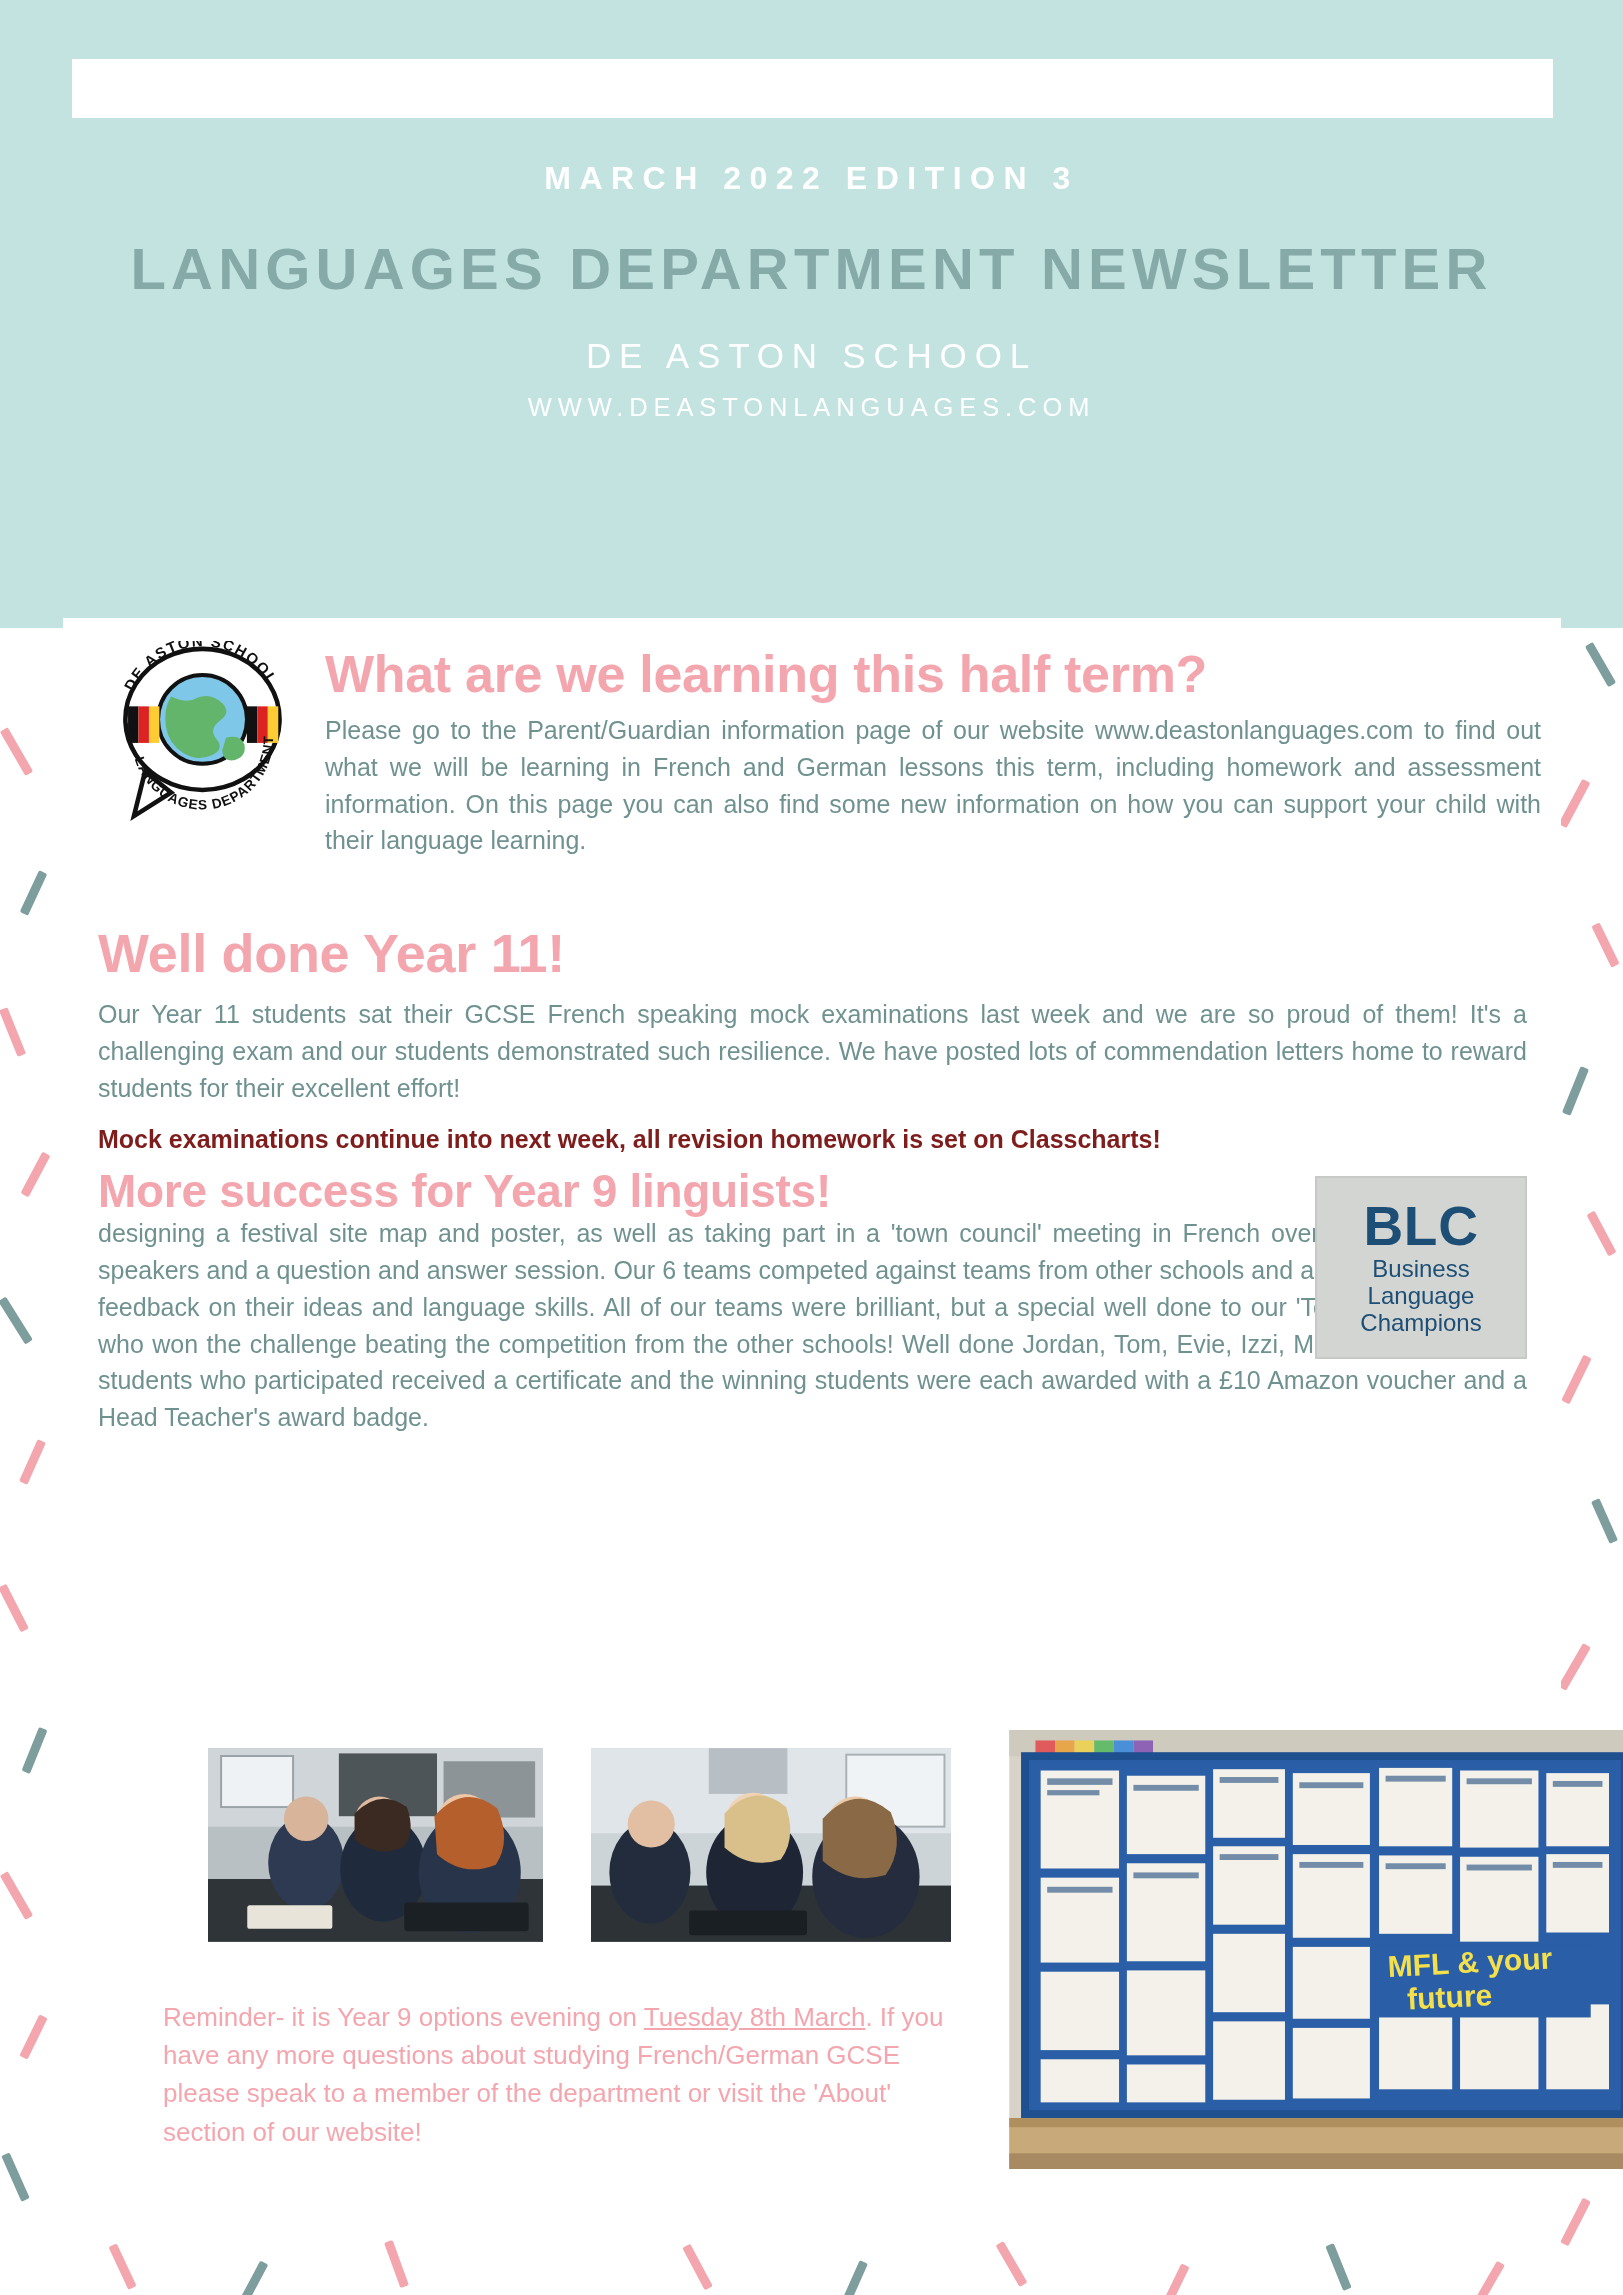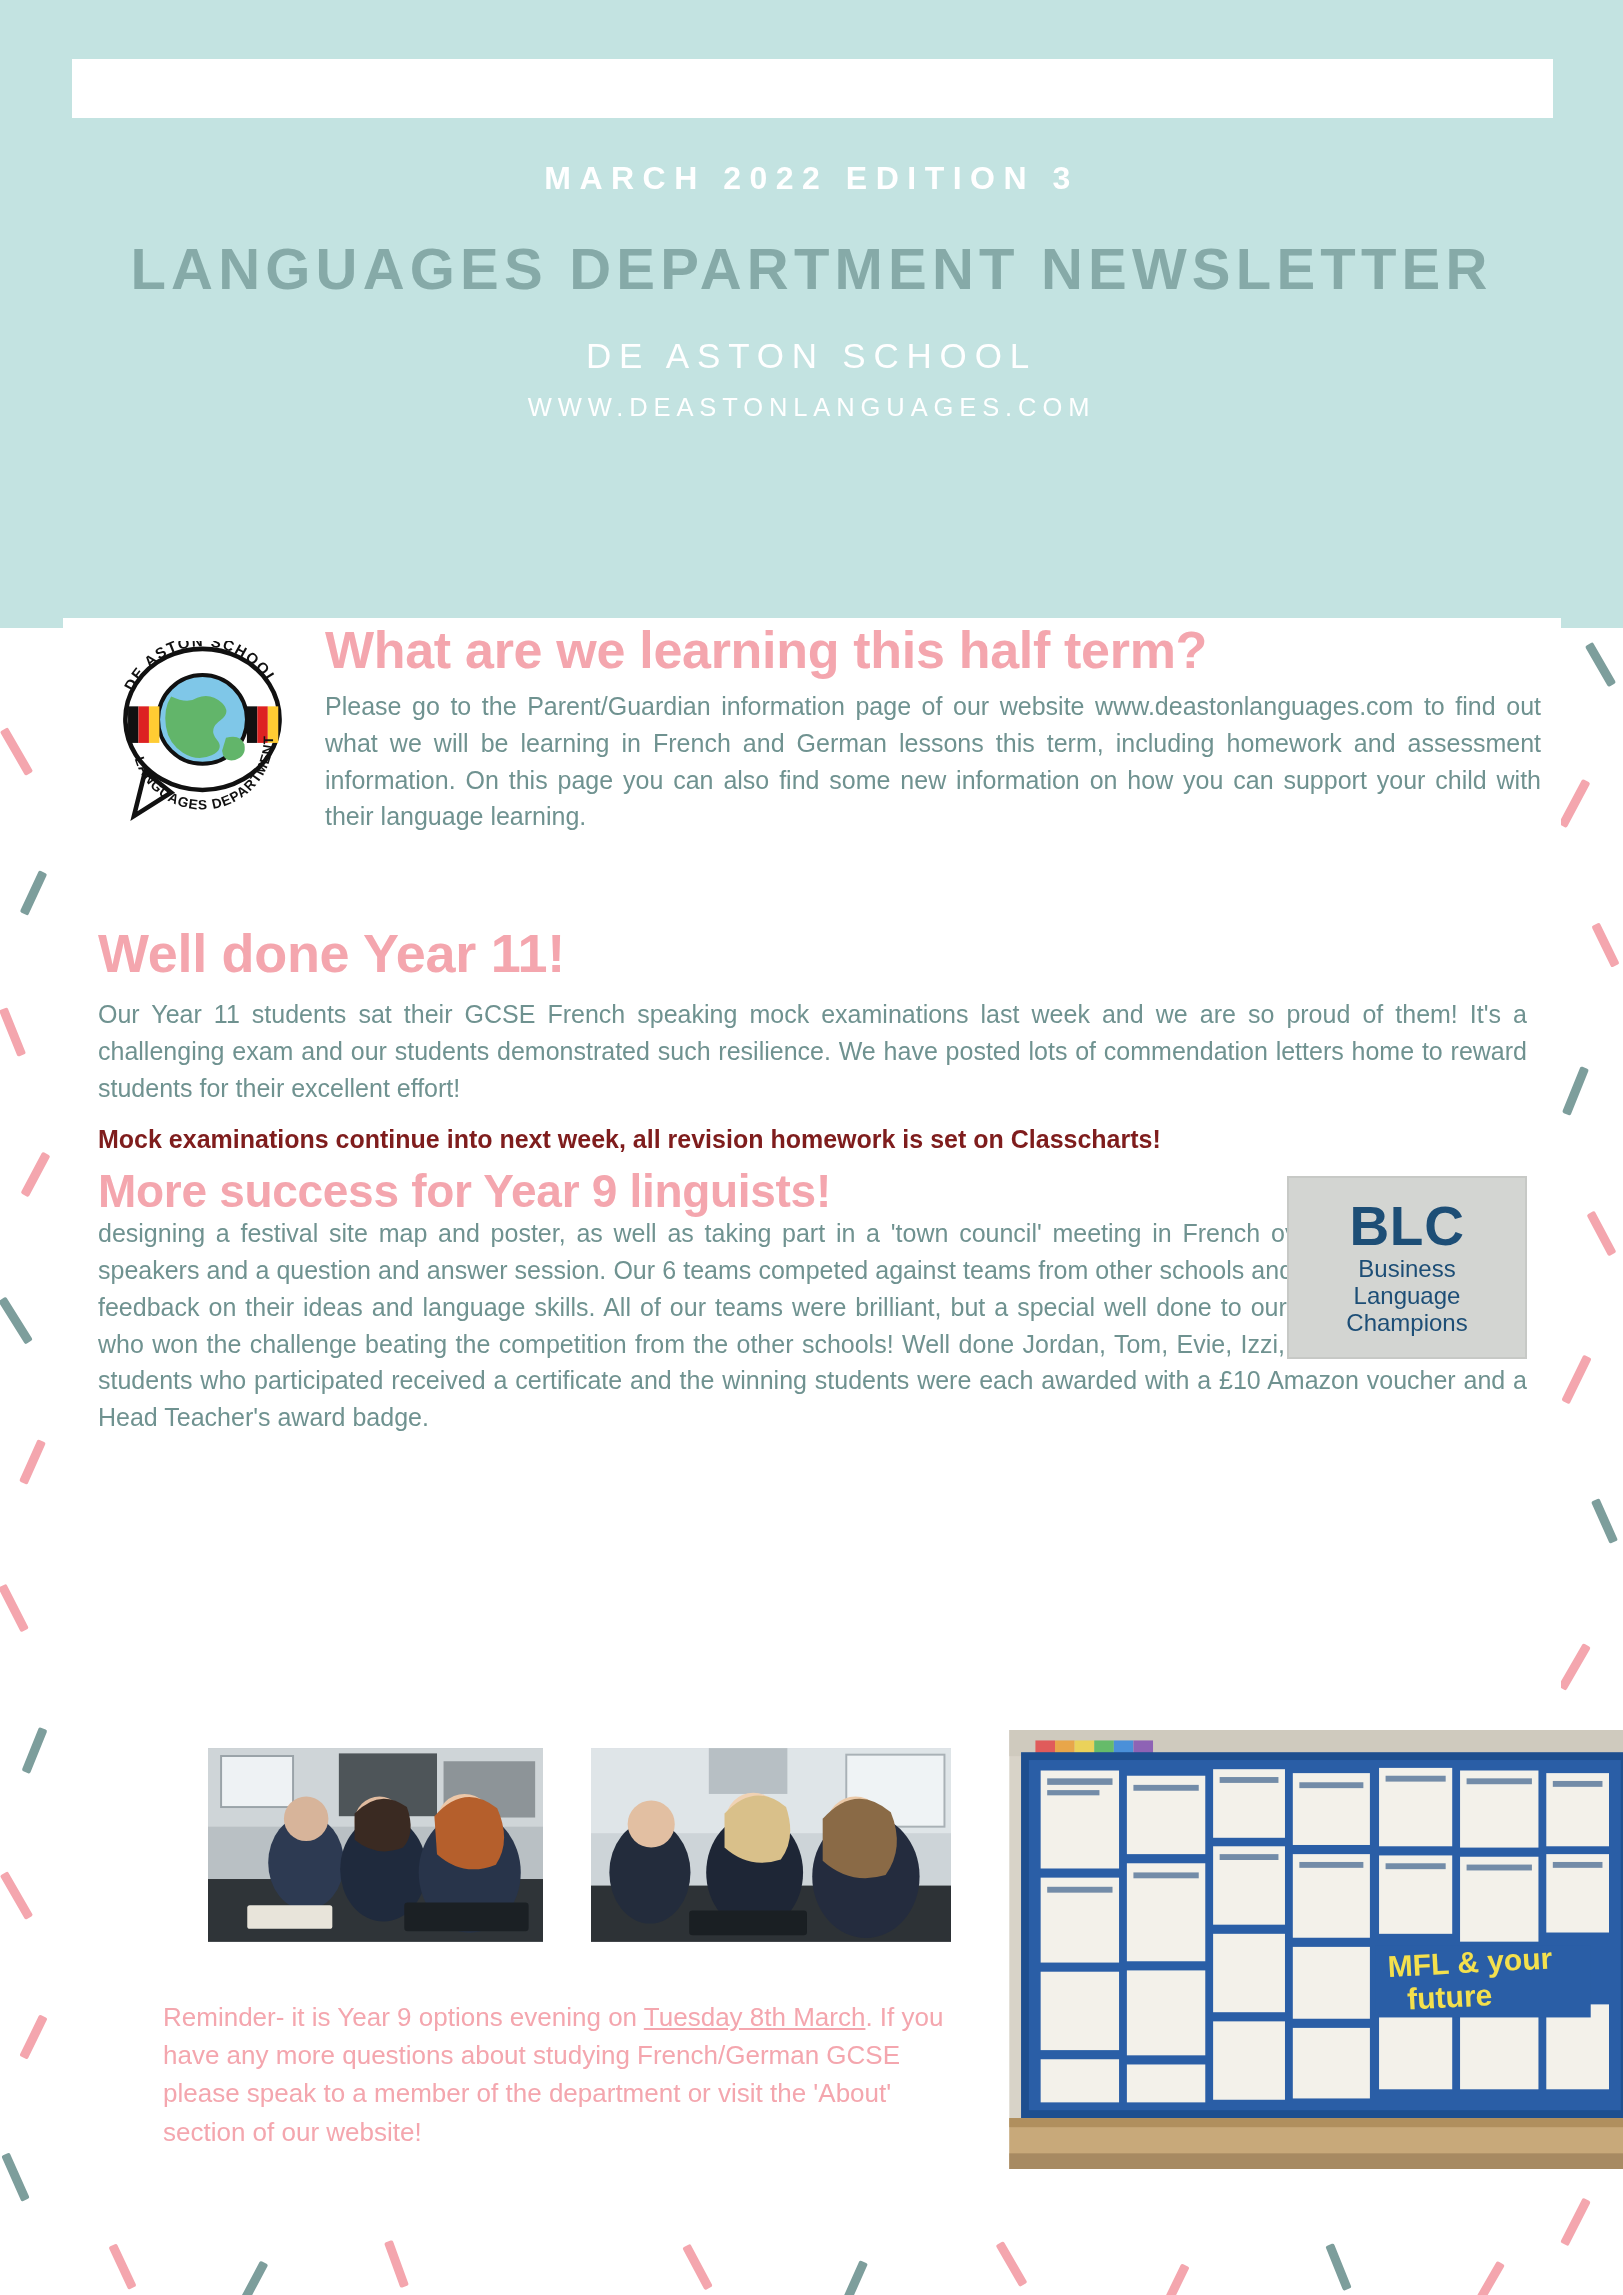--- a/index.html
+++ b/index.html
@@ -110,21 +110,21 @@
     left: 35px;
     top: 23px;
     width: 209px;
     height: 196px;
   }
   .logo svg { display: block; }
 
   .sec1-body {
     position: absolute;
     left: 262px;
-    top: 5px;
+    top: 29px;
     width: 1216px;
   }
   h1.pink {
     margin: 0;
     color: #f4a6ae;
     font-size: 52px;
     line-height: 1.05;
     font-weight: 700;
     letter-spacing: -0.3px;
   }
@@ -152,21 +152,21 @@
   .sec3 {
     position: absolute;
     left: 35px;
     top: 549px;
     width: 1429px;
   }
   .blc {
     position: absolute;
     right: 0;
     top: 8.5px;
-    width: 240px;
+    width: 212px;
     height: 183px;
     background: #d3d5d2;
     border: 2.6px solid #c7c9c6;
     box-sizing: border-box;
     display: flex;
     flex-direction: column;
     align-items: center;
     justify-content: center;
     line-height: 1;
   }

